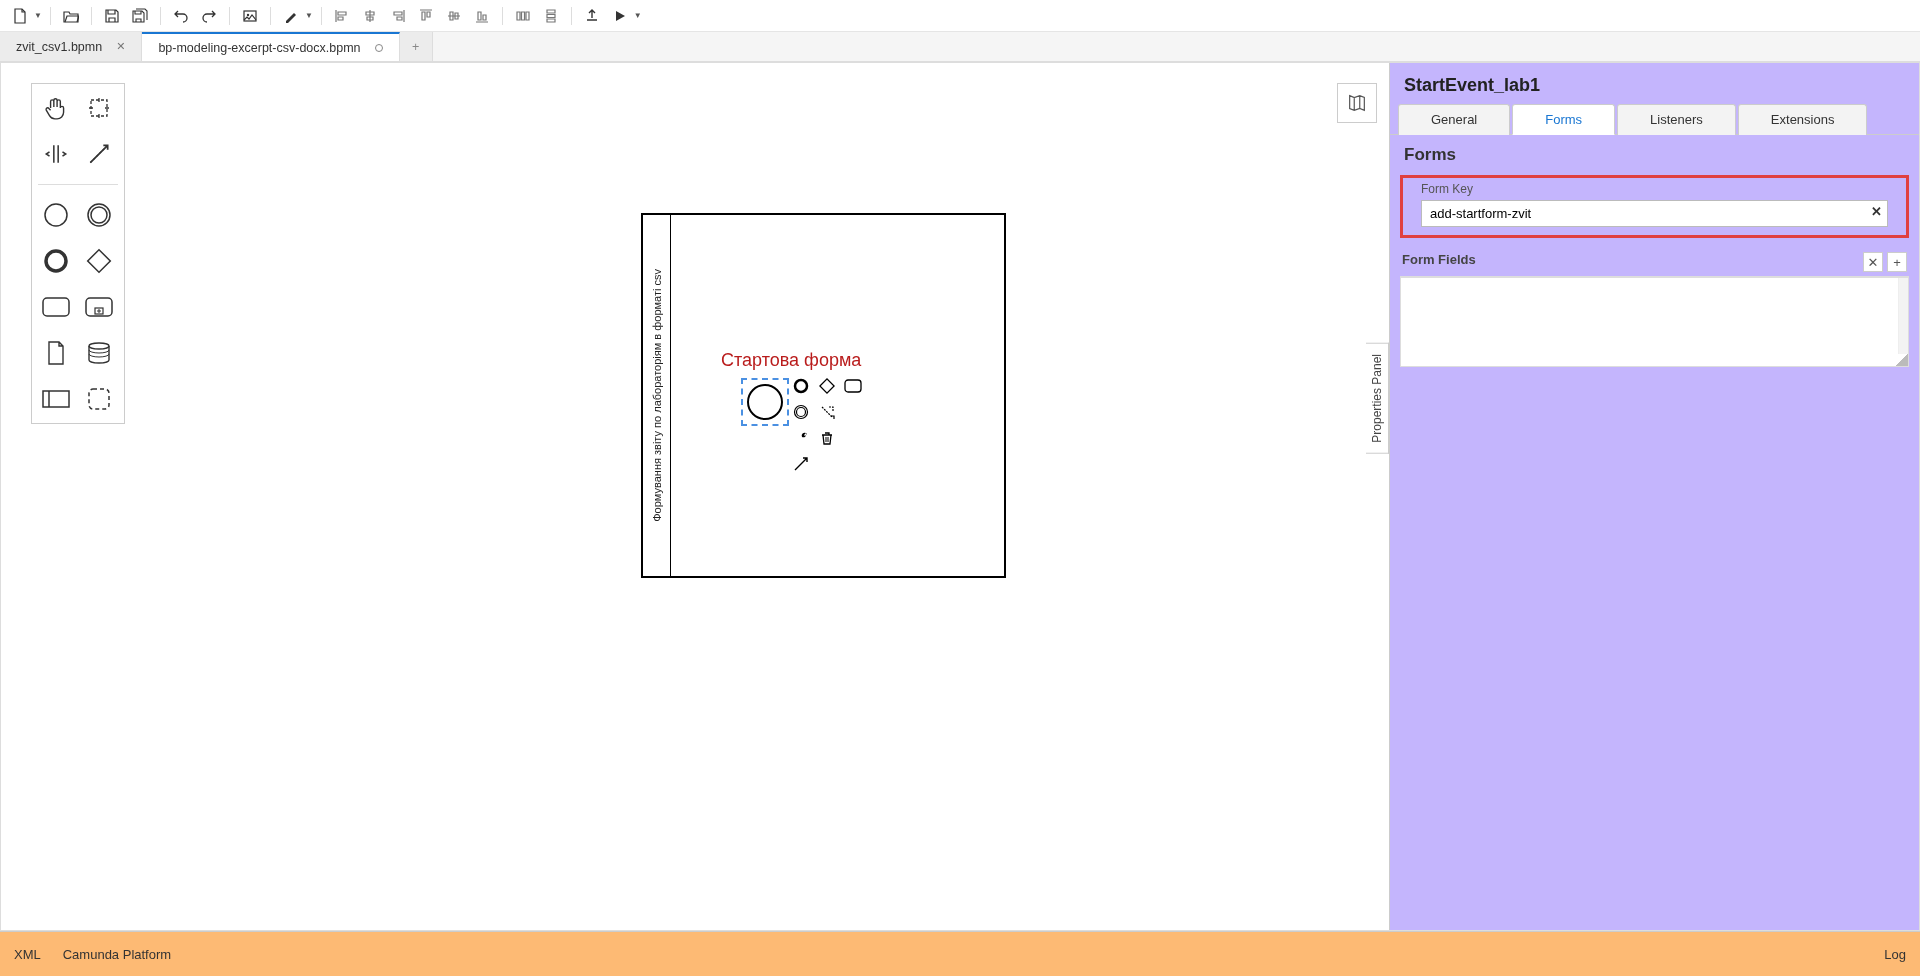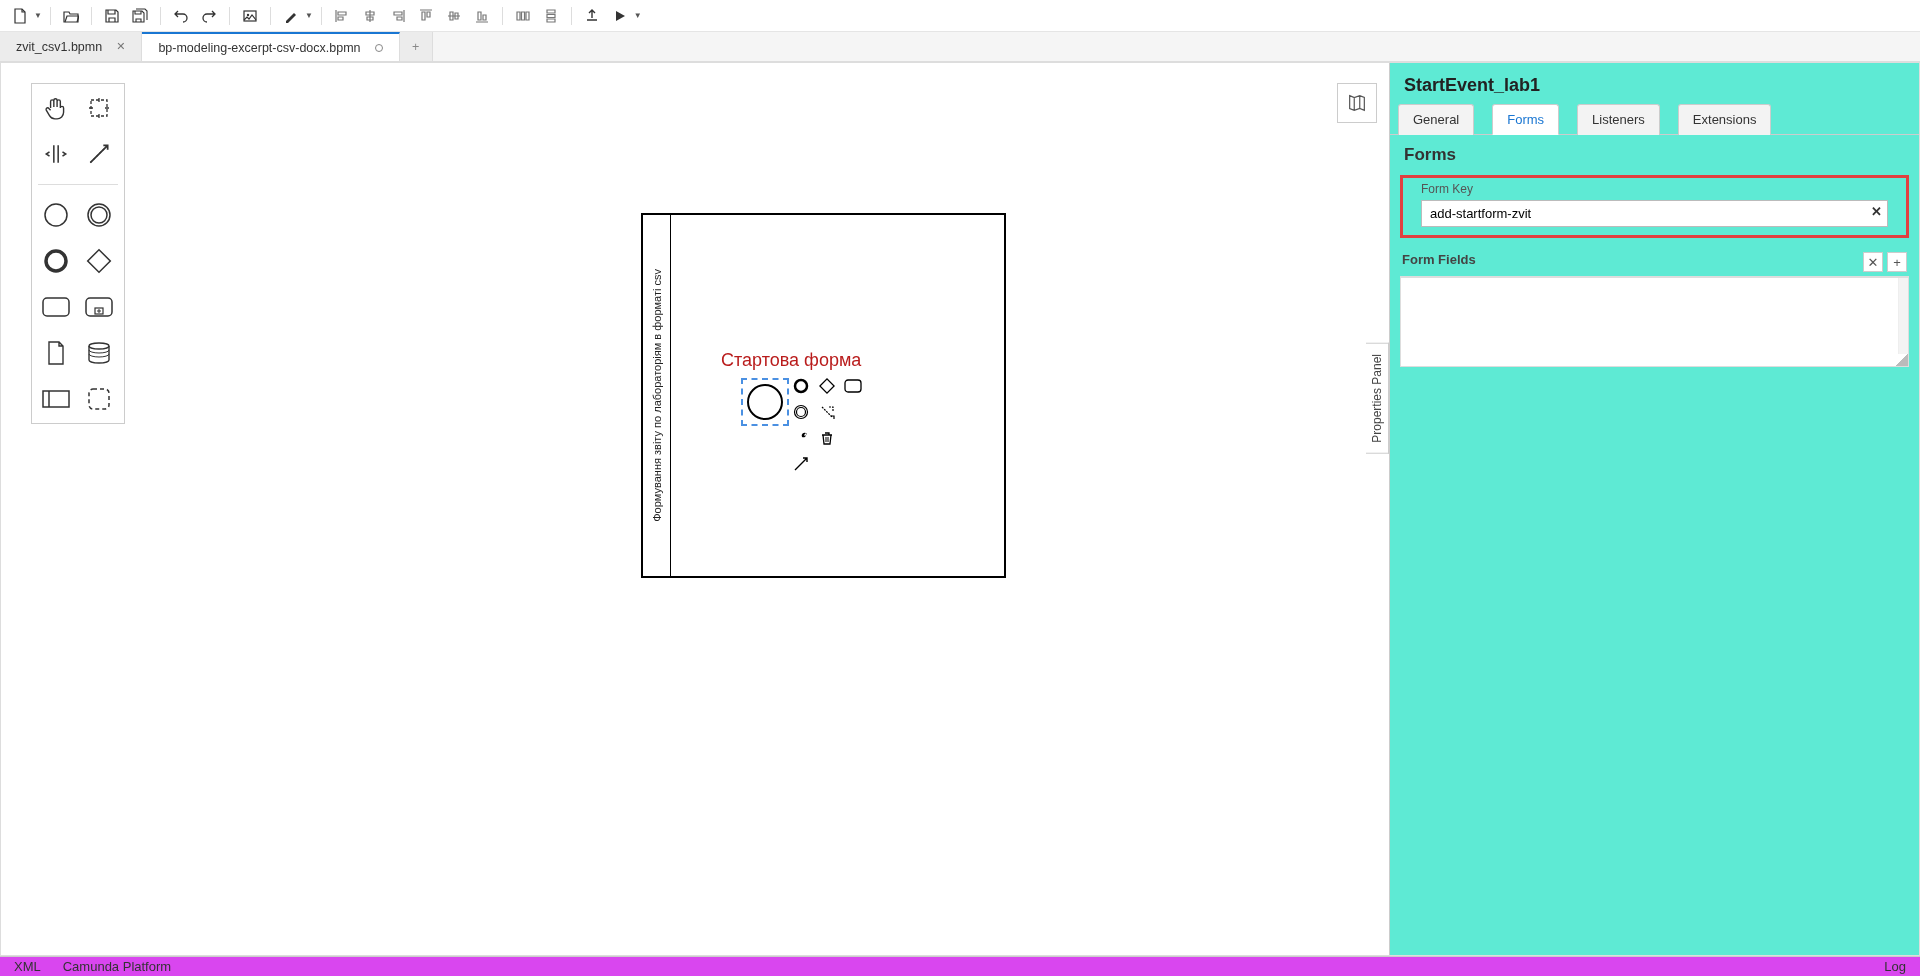--- a/index.html
+++ b/index.html
@@ -23,40 +23,40 @@
 .properties-collapse { position: absolute; right: 0; top: 280px; writing-mode: vertical-rl; transform: rotate(180deg); padding: 10px 4px; border: 1px solid #ccc; border-right: none; font-size: 12px; background: #fff; cursor: pointer; color: #444; }
 .pool { position: absolute; left: 640px; top: 150px; width: 365px; height: 365px; border: 2px solid #000; display: flex; background: #fff; }
 .pool-label { width: 28px; border-right: 1.5px solid #000; display: flex; align-items: center; justify-content: center; }
 .pool-label span { writing-mode: vertical-rl; transform: rotate(180deg); font-size: 11px; color: #222; white-space: nowrap; }
 .lane { flex: 1; position: relative; }
 .start-label { position: absolute; left: 50px; top: 135px; font-size: 18px; color: #b91c1c; }
 .start-event { position: absolute; left: 70px; top: 163px; width: 48px; height: 48px; border: 2px dashed #4a90e2; display: flex; align-items: center; justify-content: center; }
 .start-event .circle { width: 36px; height: 36px; border: 2px solid #000; border-radius: 50%; background: #fff; }
 .context-pad { position: absolute; left: 120px; top: 161px; display: grid; grid-template-columns: repeat(3, 20px); grid-auto-rows: 20px; gap: 6px; }
 .context-pad .cp { width: 20px; height: 20px; display: flex; align-items: center; justify-content: center; cursor: pointer; }
-.panel { width: 530px; border-left: 1px solid #ccc; background: #5eead4; display: flex; flex-direction: column; overflow: auto; }
+.panel { width: 530px; border-left: 1px solid #ccc; background: #c4b5fd; display: flex; flex-direction: column; overflow: auto; }
 .panel-header { padding: 12px 14px 8px; font-size: 18px; font-weight: bold; color: #222; }
 .panel-tabs { display: flex; border-bottom: 1px solid #ccc; padding: 0 8px; gap: 0; }
-.ptab { padding: 7px 14px; border: 1px solid #ccc; border-bottom: none; margin-bottom: -1px; font-size: 13px; cursor: pointer; background: #f3f3f3; color: #333; border-radius: 3px 3px 0 0; margin-right: 18px; }
+.ptab { padding: 7px 32px; border: 1px solid #ccc; border-bottom: none; margin-bottom: -1px; font-size: 13px; cursor: pointer; background: #f3f3f3; color: #333; border-radius: 3px 3px 0 0; margin-right: 2px; }
 .ptab.active { background: #fff; color: #1976d2; border-bottom: 1px solid #fff; }
 .section-title { padding: 10px 14px 6px; font-size: 17px; font-weight: bold; color: #333; }
 .form-key-box { margin: 4px 10px; border: 3px solid #e04040; padding: 4px 18px 8px; }
 .fk-label { font-size: 12px; color: #555; margin-bottom: 4px; }
 .fk-input-wrap { position: relative; }
 .fk-input { width: 100%; padding: 5px 24px 5px 8px; border: 1px solid #bbb; font-size: 13px; }
 .fk-clear { position: absolute; right: 6px; top: 4px; cursor: pointer; font-size: 13px; color: #333; font-weight: bold; }
 .form-fields { margin: 6px 10px; }
 .ff-head { display: flex; align-items: flex-start; justify-content: space-between; padding: 4px 2px; border-bottom: 1px solid #ddd; }
 .ff-head-title { font-size: 13px; font-weight: bold; color: #444; }
 .ff-head-actions { display: flex; gap: 4px; }
 .ff-head-actions .ha { width: 20px; height: 20px; border: 1px solid #ccc; display: flex; align-items: center; justify-content: center; cursor: pointer; font-size: 13px; background: #fff; color: #555; }
 .ff-body { border: 1px solid #ddd; height: 90px; position: relative; background: #fff; }
 .ff-body .resizer { position: absolute; right: 0; bottom: 0; width: 12px; height: 12px; background: linear-gradient(135deg, transparent 50%, #bbb 50%); cursor: nwse-resize; }
 .ff-body .scroll-hint { position: absolute; right: 0; top: 0; width: 10px; height: calc(100% - 12px); background: #f3f3f3; border-left: 1px solid #eee; }
-.statusbar { height: 20px; border-top: 1px solid #ccc; display: flex; align-items: center; padding: 0 14px; font-size: 13px; color: #333; background: #d946ef; justify-content: space-between; }
+.statusbar { height: 45px; border-top: 1px solid #ccc; display: flex; align-items: center; padding: 0 14px; font-size: 13px; color: #333; background: #fdba74; justify-content: space-between; }
 .statusbar .left { display: flex; gap: 22px; }
 svg { display: block; }
 </style>
 </head>
 <body>
 
 <div class="toolbar">
   <div class="tb-btn">
       <svg width="16" height="16" viewBox="0 0 16 16">
         <path d="M3 1h7l3 3v11H3z" fill="none" stroke="#333" stroke-width="1.2"></path>

